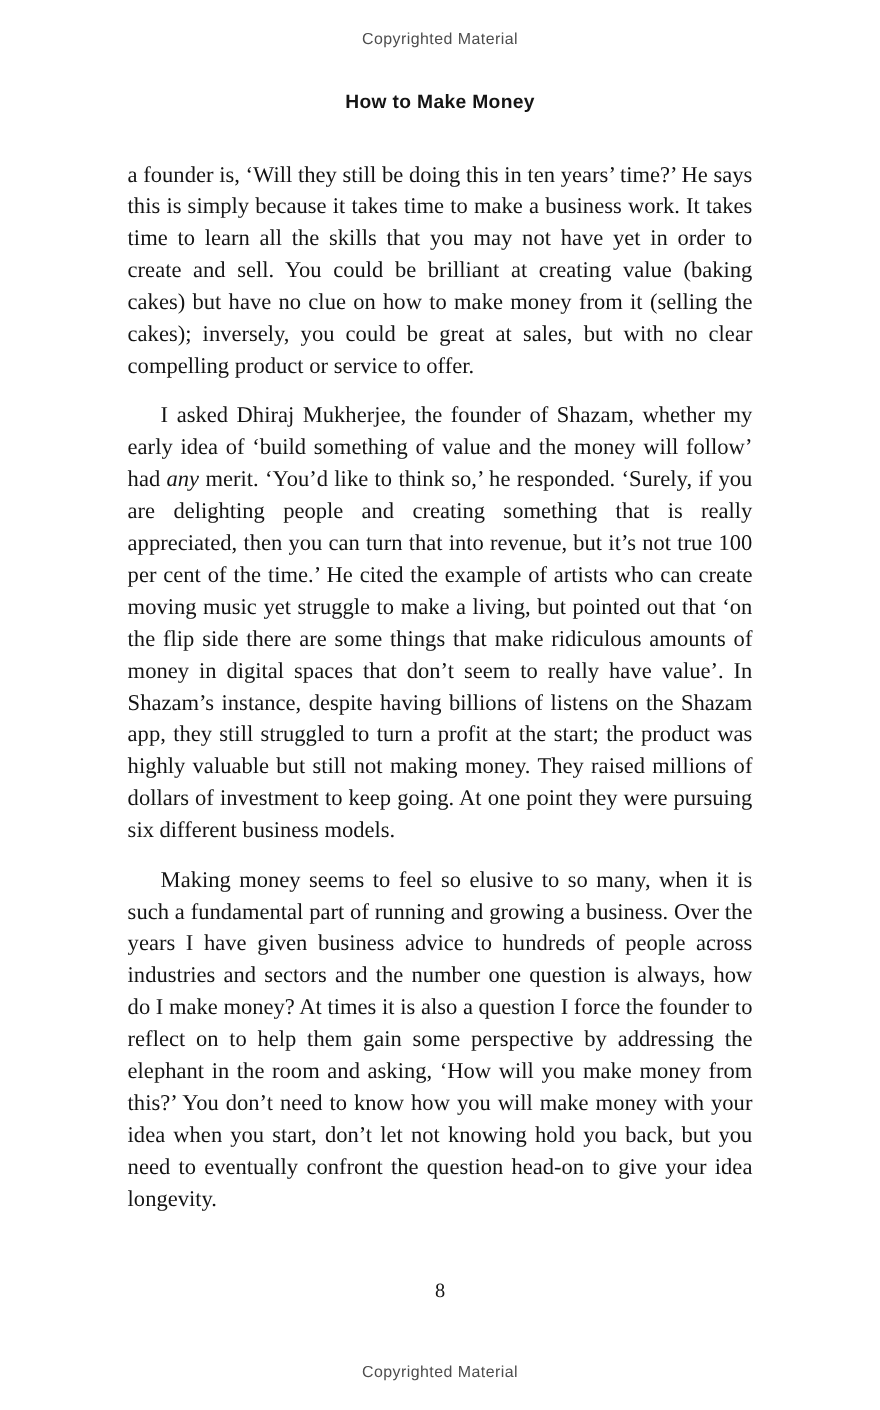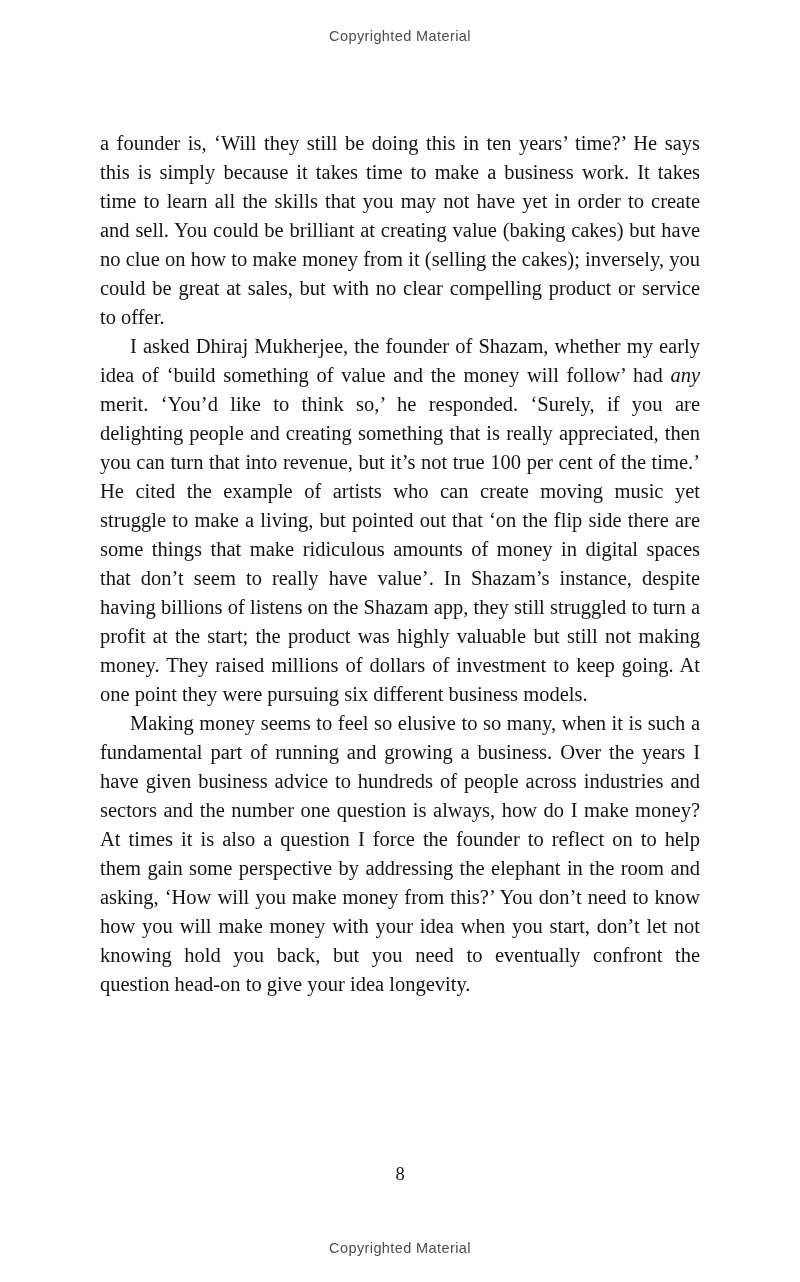--- a/index.html
+++ b/index.html
@@ -45,21 +45,21 @@
     position: absolute;
     top: 129px;
     left: 100px;
     width: 600px;
     font-size: 20.5px;
     line-height: 29px;
     text-align: justify;
     color: #141414;
   }
   .body-text p {
-    margin: 0;
+    margin: 16px;
     padding: 0;
     text-indent: 30px;
   }
   .body-text p.no-indent {
     text-indent: 0;
   }
   .body-text em {
     font-style: italic;
   }
   .page-number {
@@ -72,20 +72,21 @@
     color: #141414;
   }
 </style>
 </head>
 <body>
 
 <div class="page">
 
   <div class="copyright top">Copyrighted Material</div>
 
+  <div class="running-head">How to Make Money</div>
 
   <div class="body-text">
 
     <p class="no-indent">a founder is, ‘Will they still be doing this in ten years’ time?’ He says this is simply because it takes time to make a business work. It takes time to learn all the skills that you may not have yet in order to create and sell. You could be brilliant at creating value (baking cakes) but have no clue on how to make money from it (selling the cakes); inversely, you could be great at sales, but with no clear compelling product or service to offer.</p>
 
     <p><span>I asked Dhiraj Mukherjee, the founder of Shazam, whether my early idea of ‘build something of value and the money will follow’ had </span><em>any</em><span> merit. ‘You’d like to think so,’ he responded. ‘Surely, if you are delighting people and creating something that is really appreciated, then you can turn that into revenue, but it’s not true 100 per cent of the time.’ He cited the example of artists who can create moving music yet struggle to make a living, but pointed out that ‘on the flip side there are some things that make ridiculous amounts of money in digital spaces that don’t seem to really have value’. In Shazam’s instance, despite having billions of listens on the Shazam app, they still struggled to turn a profit at the start; the product was highly valuable but still not making money. They raised millions of dollars of investment to keep going. At one point they were pursuing six different business models.</span></p>
 
     <p>Making money seems to feel so elusive to so many, when it is such a fundamental part of running and growing a business. Over the years I have given business advice to hundreds of people across industries and sectors and the number one question is always, how do I make money? At times it is also a question I force the founder to reflect on to help them gain some perspective by addressing the elephant in the room and asking, ‘How will you make money from this?’ You don’t need to know how you will make money with your idea when you start, don’t let not knowing hold you back, but you need to eventually confront the question head-on to give your idea longevity.</p>
 
   </div>

